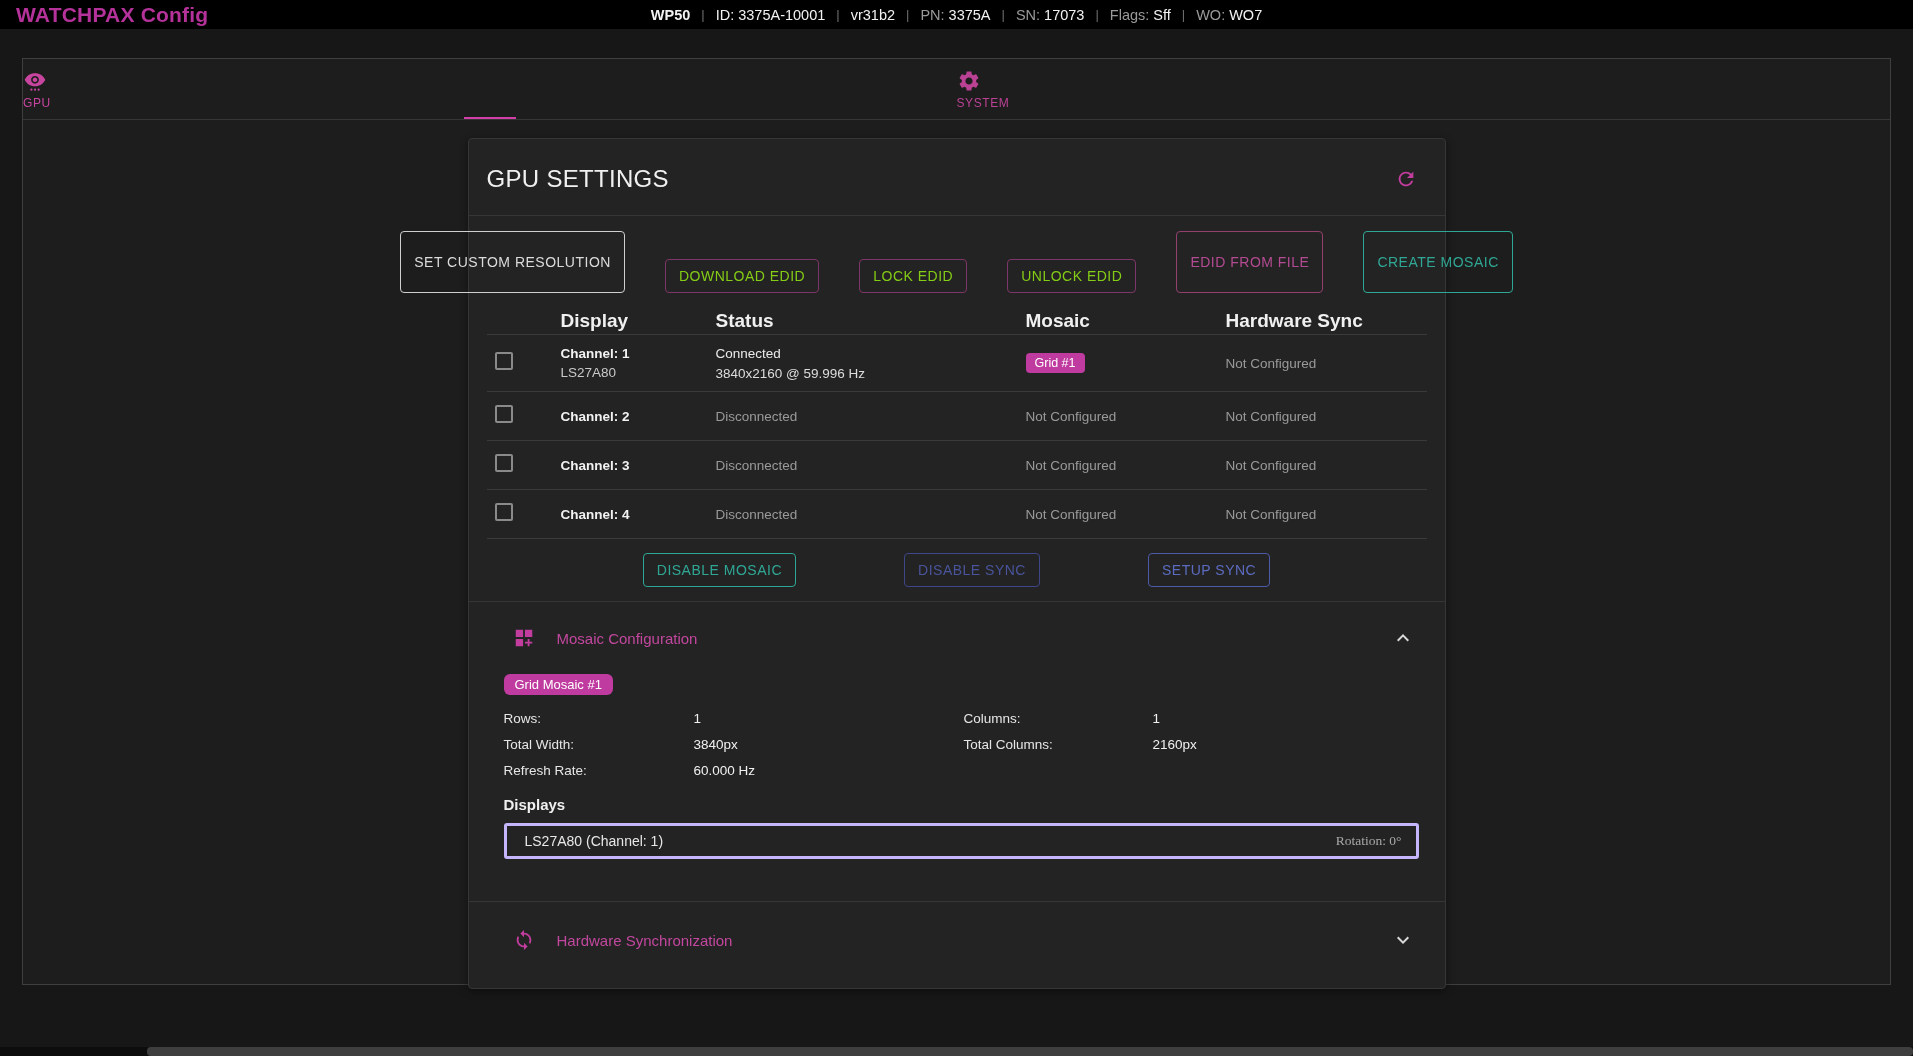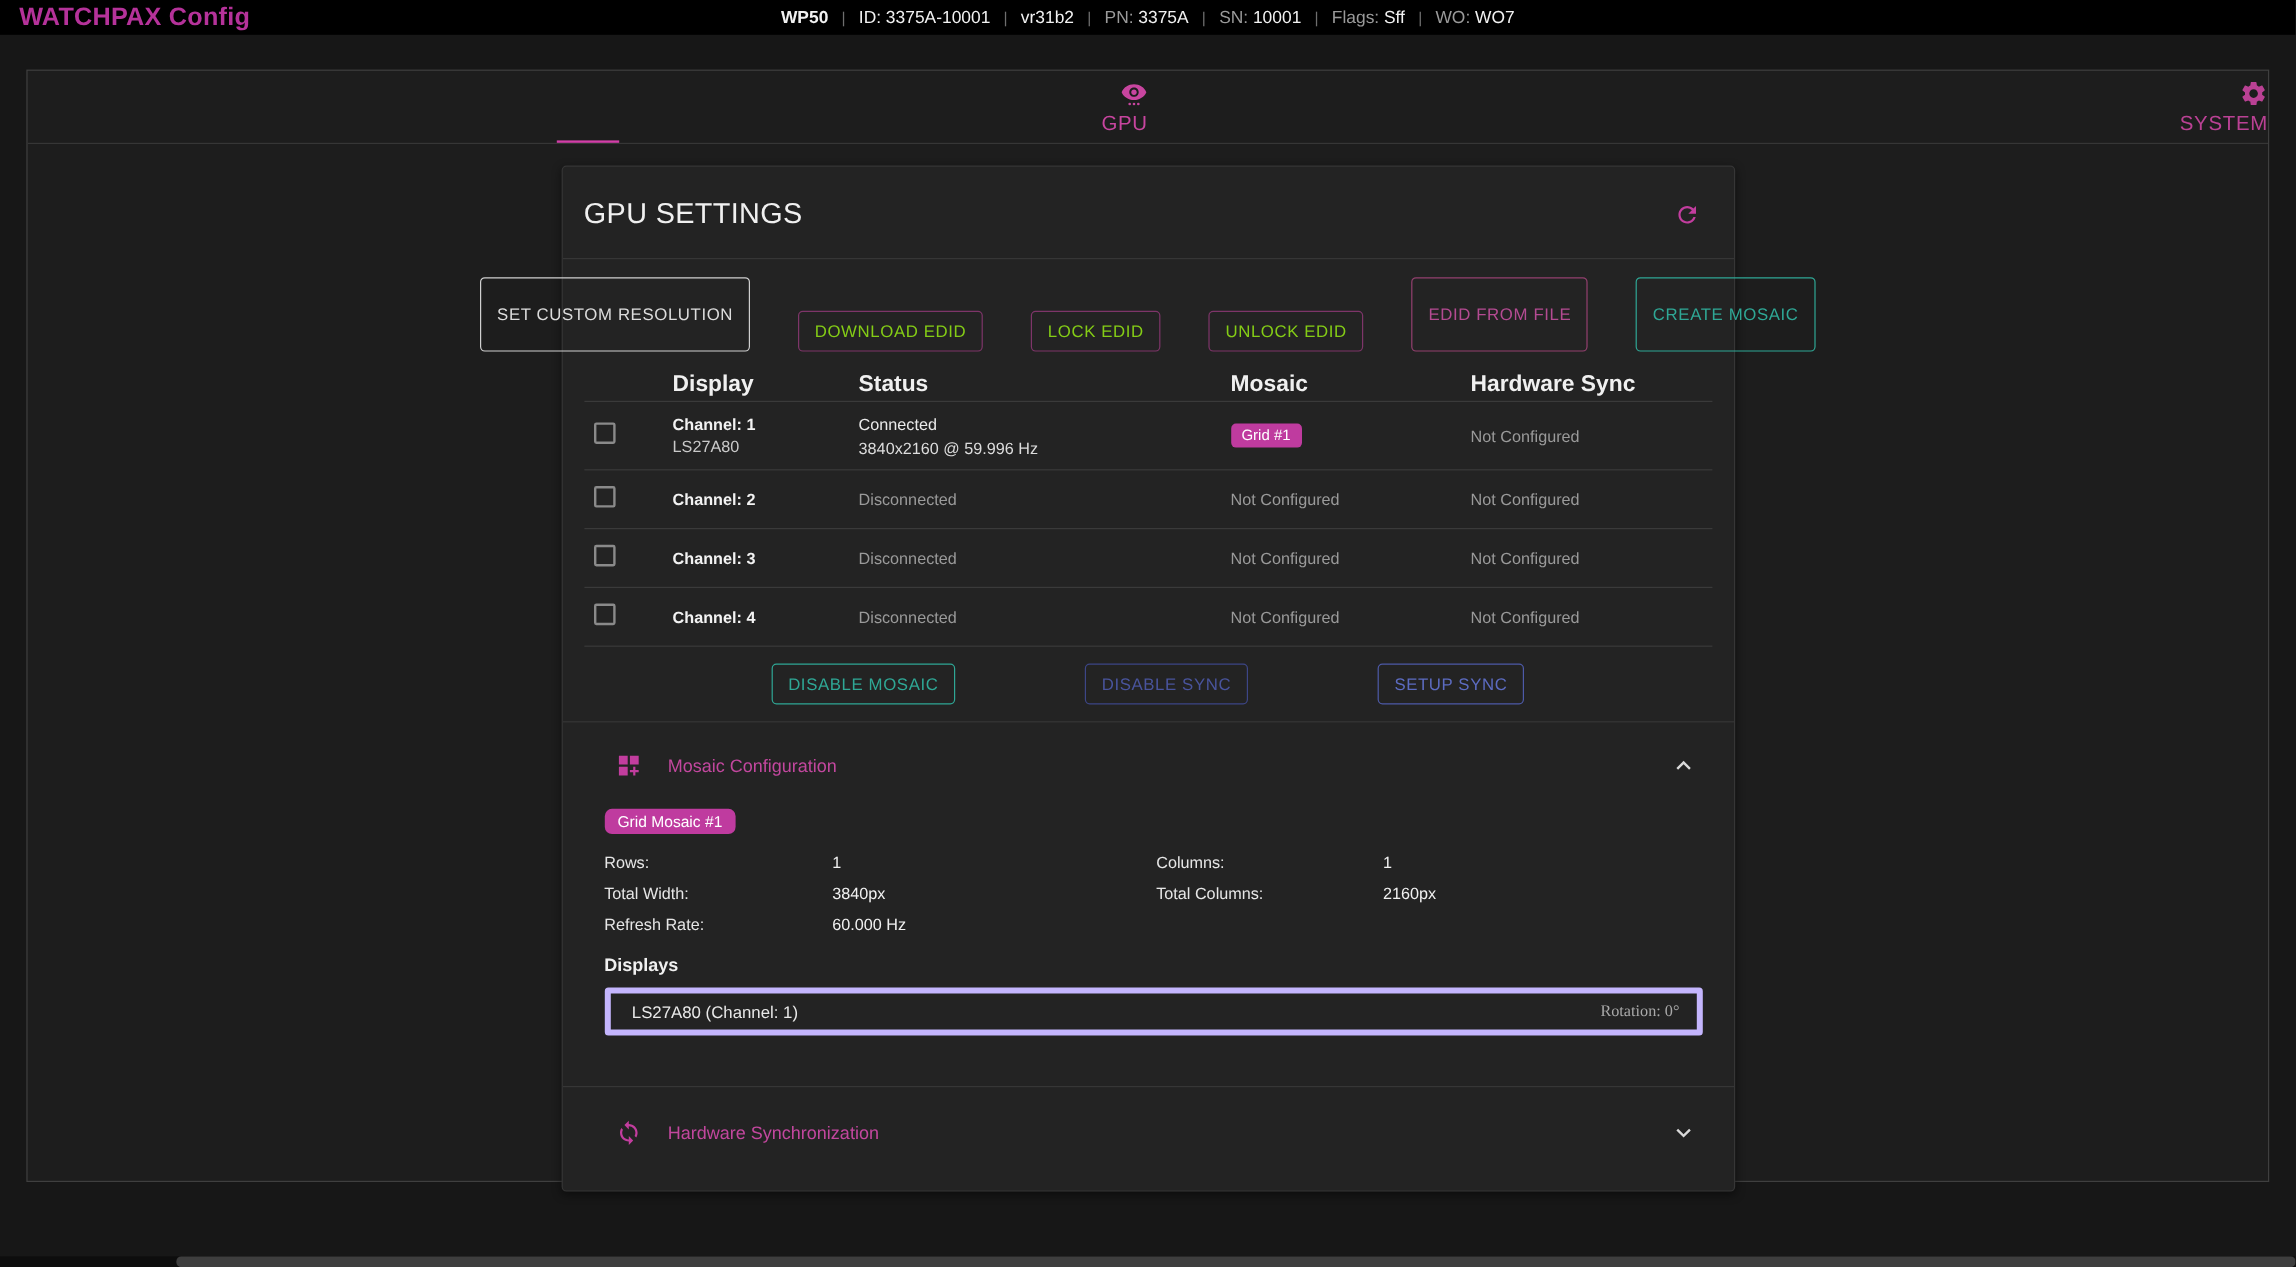--- a/index.html
+++ b/index.html
@@ -15,22 +15,22 @@
   .device-info { position:absolute; left:50%; transform:translateX(-50%); display:flex; align-items:center; gap:11px; font-size:14.5px; color:#f2f2f2; white-space:nowrap; }
   .di-sep { color:#6e6e6e; font-size:13px; }
   .di-label { color:#9a9a9a; }
   .di-strong { font-weight:bold; }
 
   
   .container { margin:29px 22px 0; height:927px; border:1px solid #3f3f3f; background:#1d1d1d; }
 
   
   .tabbar { display:flex; height:61px; border-bottom:1px solid #363636; }
-  .tab { flex:1; display:flex; flex-direction:column; align-items:flex-end; justify-content:center; gap:3px;
-         color:#c8459f; cursor:pointer; position:relative; font-size:17px; font-weight:500; letter-spacing:.6px; }
+  .tab { flex:1; display:flex; flex-direction:column; align-items:flex-start; justify-content:center; gap:3px;
+         color:#c8459f; cursor:pointer; position:relative; font-size:12px; font-weight:500; letter-spacing:.6px; }
   .tab svg { width:24px; height:24px; fill:#c8459f; }
   .tab.inactive { opacity:.92; }
   .tab-indicator { position:absolute; bottom:0; left:50%; transform:translateX(-50%); width:52px; height:2px; background:#d23fa8; }
 
   
   .card { width:978px; margin:18px auto 0; background:#232323; border:1px solid #363636; border-radius:4px; box-shadow:0 2px 8px rgba(0,0,0,.45); }
   .card-header { display:flex; justify-content:space-between; align-items:center; padding:26px 28px 22px 18px; }
   .card-title { font-size:24px; font-weight:400; color:#f0f0f0; letter-spacing:.3px; margin:0; }
   .icon-btn { background:none; border:none; padding:0; cursor:pointer; line-height:0; }
   .icon-btn svg { width:22px; height:22px; fill:#c23d9e; }
@@ -69,21 +69,21 @@
   .exp-header { display:flex; align-items:center; padding:24px 30px 24px 44px; cursor:pointer; }
   .section-icon { width:22px; height:22px; fill:#c23d9e; margin-right:22px; flex:none; }
   .exp-label { color:#c2479e; font-size:15px; flex:1; }
   .chevron { width:24px; height:24px; fill:#d9d9d9; flex:none; }
   .exp-body { padding:0 26px 42px 35px; }
   .badge-pill { border-radius:6px; padding:3px 11px; font-size:13px; }
   .fields { display:grid; grid-template-columns:190px 270px 189px 1fr; row-gap:11px; margin-top:16px; font-size:13.5px; color:#e6e6e6; }
   .fields .lbl { font-weight:500; }
   .fields .val { font-weight:500; color:#f0f0f0; }
   .displays-h { font-size:15px; font-weight:bold; color:#f0f0f0; margin:18px 0 10px; }
-  .display-row { border:5px solid #c4b5fd; border-radius:3px; display:flex; justify-content:space-between; align-items:center;
+  .display-row { border:3px solid #c4b5fd; border-radius:3px; display:flex; justify-content:space-between; align-items:center;
                  padding:7px 14px 7px 18px; font-size:14px; color:#e8e8e8; }
   .rotation { color:#a9a9a9; font-size:13.5px;font-family:Liberation Serif, serif; }
   .exp2 { border-top:1px solid #363636; }
   .exp2 .exp-header { padding:26px 30px 36px 44px; }
 
   
   .scroll-track { position:absolute; left:0; right:0; bottom:0; height:9px; background:#0d0d0d; }
   .scroll-thumb { position:absolute; left:147px; right:0; top:0; bottom:0; background:#3e3e3e; border-radius:4px; }
 </style>
 </head>
@@ -95,21 +95,21 @@
     <span class="di-strong">WP50</span>
     <span class="di-sep">|</span>
     <span>ID: 3375A-10001</span>
     <span class="di-sep">|</span>
     <span>vr31b2</span>
     <span class="di-sep">|</span>
     <span class="di-label">PN:</span>
     <span style="margin-left:-7px">3375A</span>
     <span class="di-sep">|</span>
     <span class="di-label">SN:</span>
-    <span style="margin-left:-7px">10001</span>
+    <span style="margin-left:-7px">17073</span>
     <span class="di-sep">|</span>
     <span class="di-label">Flags:</span>
     <span style="margin-left:-7px">Sff</span>
     <span class="di-sep">|</span>
     <span class="di-label">WO:</span>
     <span style="margin-left:-7px">WO7</span>
   </div>
 </header>
 
 <div class="container">

